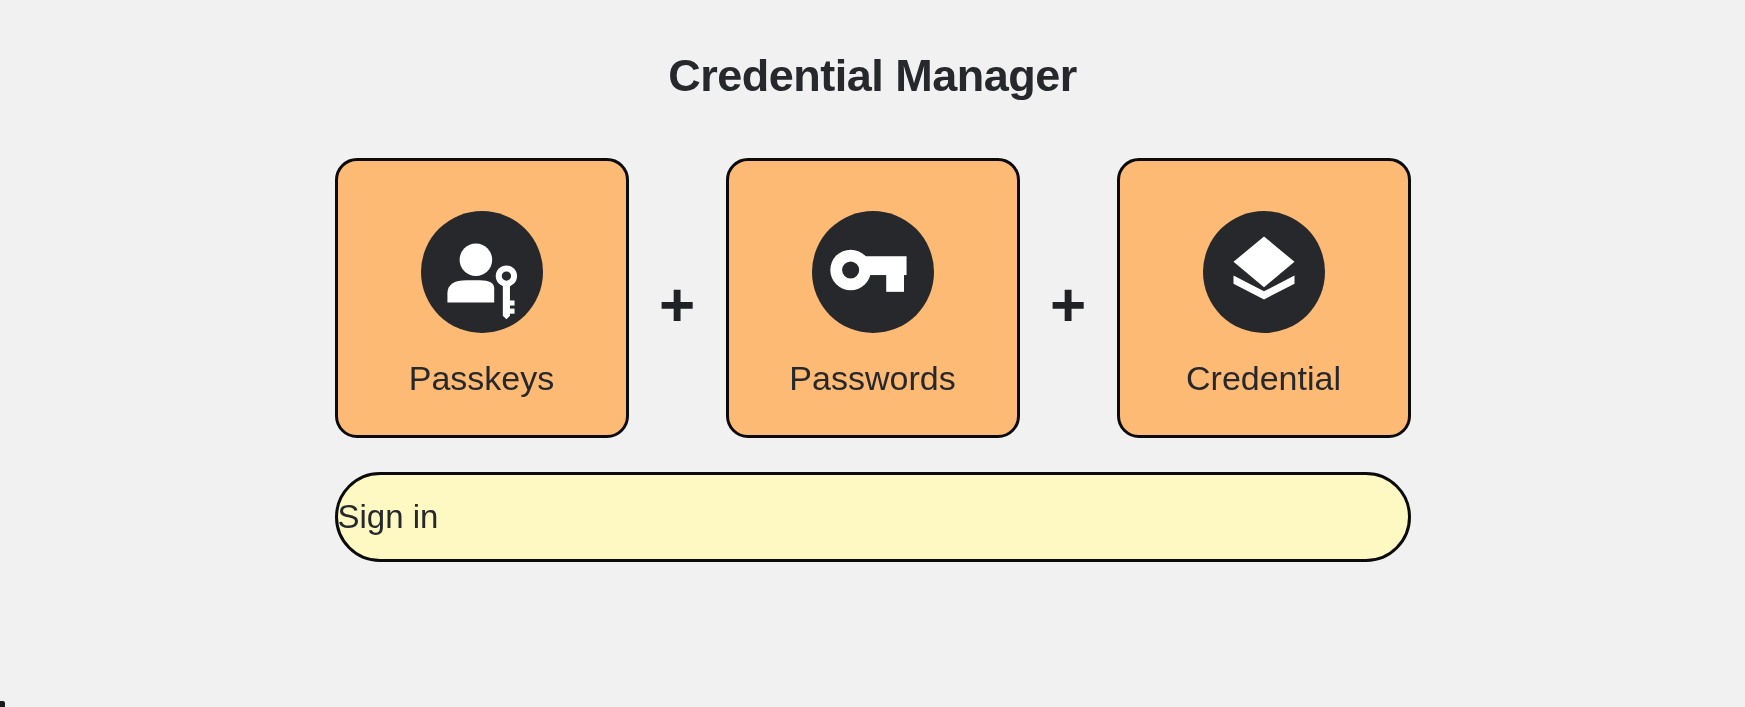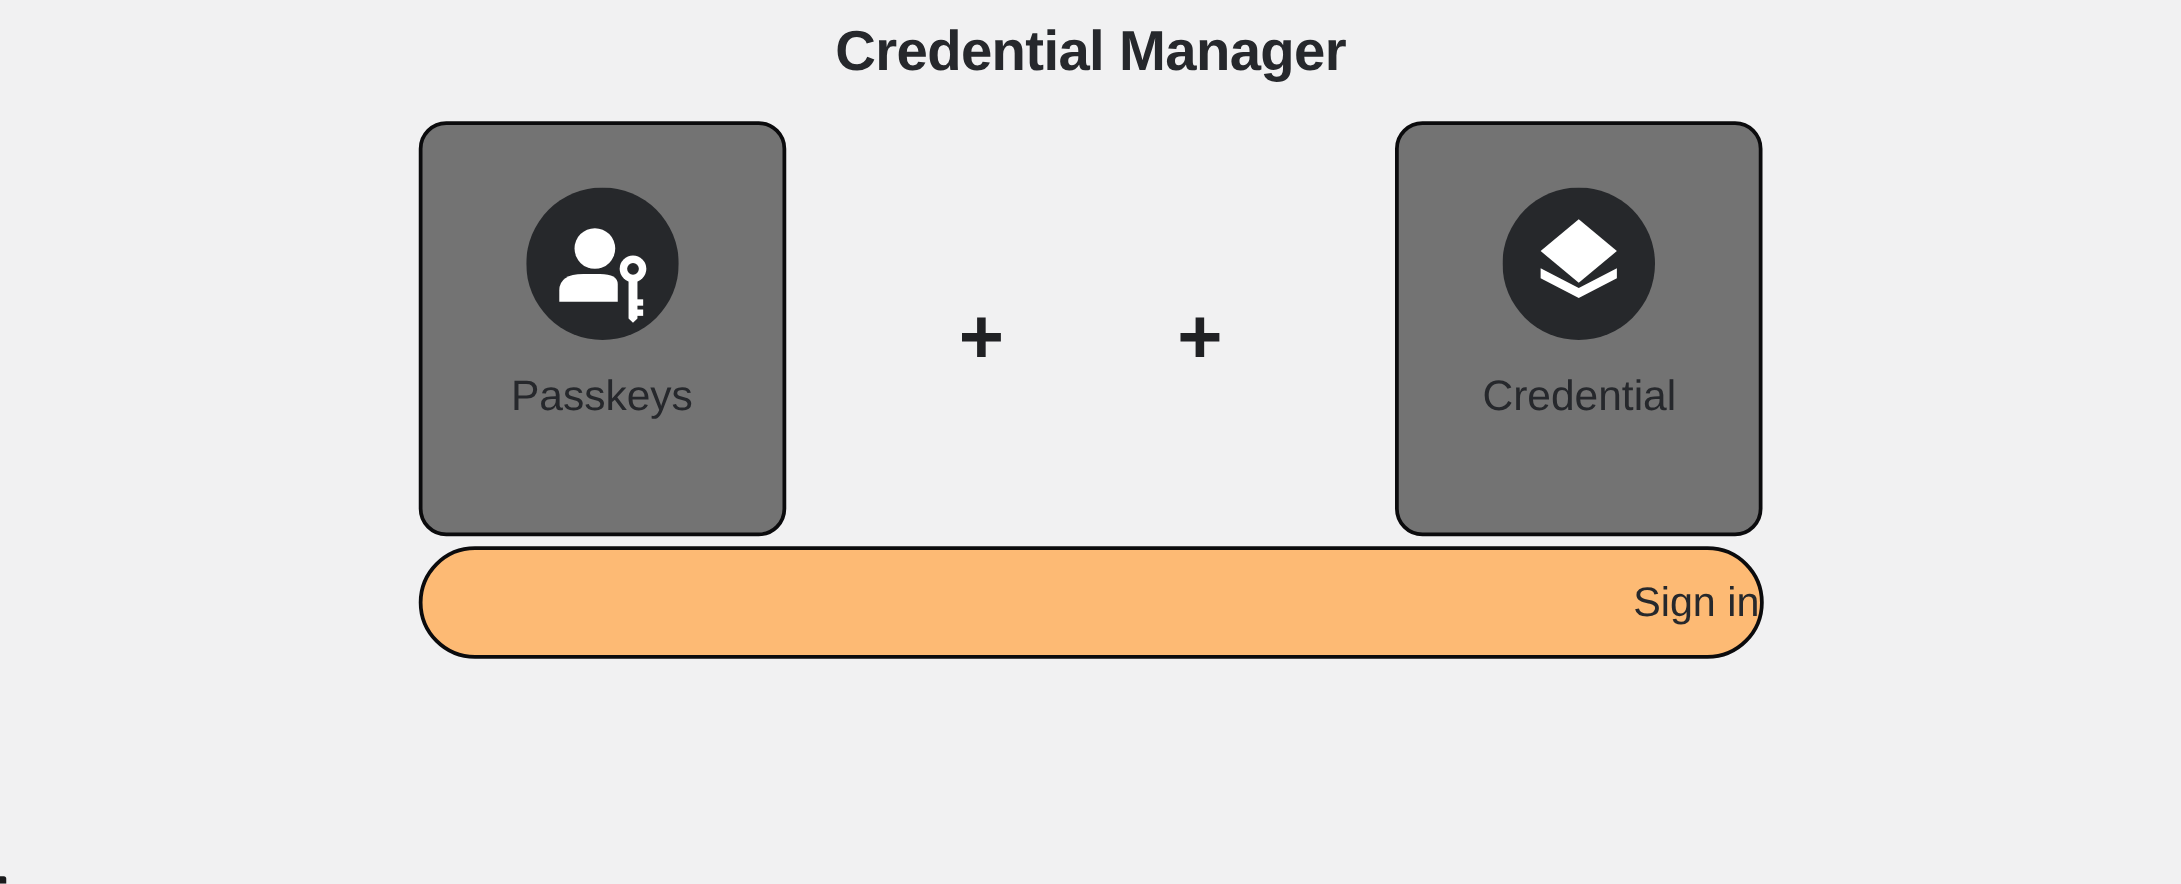--- a/index.html
+++ b/index.html
@@ -13,41 +13,41 @@
     color: #26282c;
     position: relative;
   }
 
   .container {
     width: 1076px;
     margin: 0 auto;
   }
 
   .page-title {
-    margin-top: 17px;
+    margin-top: 52px;
     font-size: 45px;
     line-height: 47px;
     font-weight: 700;
     letter-spacing: -0.5px;
     text-align: center;
     color: #26282c;
   }
 
   .cards-row {
     margin-top: 55px;
     height: 288px;
     display: flex;
     align-items: center;
     justify-content: space-between;
   }
 
   .cred-card {
     width: 294px;
-    height: 332px;
-    background: #737373;
+    height: 280px;
+    background: #fdba74;
     border: 3px solid #0b0b0d;
     border-radius: 22px;
     display: flex;
     flex-direction: column;
     align-items: center;
   }
 
   .icon-disc {
     margin-top: 50px;
     width: 122px;
@@ -70,28 +70,28 @@
     color: #202124;
     position: relative;
     top: 6px;
     user-select: none;
   }
 
   .pill-button {
     display: block;
     width: 1076px;
     height: 90px;
-    background: #fdba74;
+    background: #fef9c3;
     border: 3px solid #0b0b0d;
     border-radius: 45px;
     font-family: "Liberation Sans", sans-serif;
     font-size: 33px;
     font-weight: 400;
     color: #26282c;
-    text-align: right;
+    text-align: left;
     cursor: pointer;
   }
 
   .pill-button.sign-in { margin-top: 30px; }
   .pill-button.restore { margin-top: 24px; }
 
   .corner-artifact {
     position: absolute;
     left: 0;
     bottom: 0;
@@ -123,20 +123,33 @@
 
         <path d="M80.5 73 H87.5 V103 L84 106.5 L80.5 103 Z" fill="#ffffff"></path>
         <rect x="87" y="88" width="5" height="5" fill="#ffffff"></rect>
         <rect x="87" y="96" width="5" height="5" fill="#ffffff"></rect>
       </svg>
       <div class="card-label">Passkeys</div>
     </div>
 
     <span class="plus-sep">+</span>
 
+    <div class="cred-card">
+      <svg class="icon-disc" viewBox="0 0 120 120" xmlns="http://www.w3.org/2000/svg" aria-hidden="true">
+        <circle cx="60" cy="60" r="60" fill="#26282b"></circle>
+
+        <circle cx="38" cy="58" r="20" fill="#ffffff"></circle>
+        <circle cx="38" cy="58" r="8.4" fill="#26282b"></circle>
+
+        <rect x="48" y="44.5" width="45" height="18.5" fill="#ffffff"></rect>
+
+        <rect x="73" y="62" width="17.5" height="17.5" fill="#ffffff"></rect>
+      </svg>
+      <div class="card-label">Passwords</div>
+    </div>
 
     <span class="plus-sep">+</span>
 
     <div class="cred-card">
       <svg class="icon-disc" viewBox="0 0 120 120" xmlns="http://www.w3.org/2000/svg" aria-hidden="true">
         <circle cx="60" cy="60" r="60" fill="#26282b"></circle>
 
         <path d="M60 25 L90 50 L60 75 L30 50 Z" fill="#ffffff"></path>
 
         <path d="M30 63.5 L60 79 L90 63.5 L90 71.5 L60 87 L30 71.5 Z" fill="#ffffff"></path>

